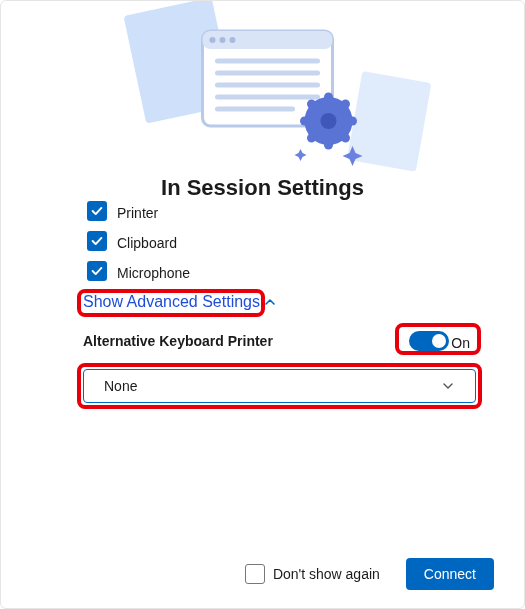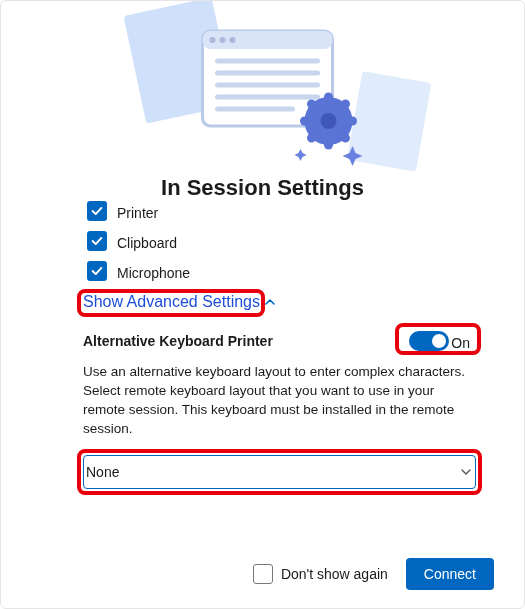--- a/index.html
+++ b/index.html
@@ -127,31 +127,31 @@
     .select-hl { left: -6px; top: -6px; right: -6px; bottom: -6px; }
     .select {
       width: 100%;
       height: 34px;
       border: 1px solid #0067c0;
       border-radius: 4px;
       background: #fff;
       display: flex;
       align-items: center;
       justify-content: space-between;
-      padding: 0 2px;
+      padding: 0 20px;
       font-size: 14px;
       cursor: pointer;
       gap: 12px;
     }
     .footer {
       margin-top: auto;
       display: flex;
       align-items: center;
       justify-content: flex-end;
-      gap: 8px;
+      gap: 26px;
       padding-top: 14px;
     }
     .dont-row {
       display: flex; align-items: center; gap: 8px;
       font-size: 14px;
       cursor: pointer;
     }
     .cbx-empty {
       width: 20px; height: 20px;
       border: 1.5px solid #777;
@@ -159,21 +159,20 @@
       background: #fff;
     }
     .connect-btn {
       background: #0067c0;
       color: #fff;
       border: none;
       font-size: 14px;
       padding: 8px 18px;
       border-radius: 4px;
       cursor: pointer;
-      margin-left: 10px;
     }
   </style>
 </head>
 <body>
 
 <div class="dialog">
 
   <div class="illus-wrap">
     <svg viewBox="0 0 460 170">
       <g transform="translate(150,28) rotate(-12)">
@@ -254,21 +253,20 @@
 
   <div class="section-hdr">
     <span class="section-hdr-label">Alternative Keyboard Printer</span>
     <span class="toggle-wrap">
       <span class="hl-red toggle-hl"></span>
       <span class="toggle"></span>
       <span class="toggle-label">On</span>
     </span>
   </div>
 
-  <div class="desc">Use an alternative keyboard layout to enter complex characters. Select remote keyboard layout that you want to use in your remote session. This keyboard must be installed in the remote session.</div>
 
   <div class="select-wrap">
     <span class="hl-red select-hl"></span>
     <div class="select">
       <span>None</span>
       <svg width="14" height="14" viewBox="0 0 14 14">
           <polyline points="3,5 7,9 11,5" fill="none" stroke="#555" stroke-width="1.4" stroke-linecap="round" stroke-linejoin="round"></polyline>
         </svg>
     </div>
   </div>

